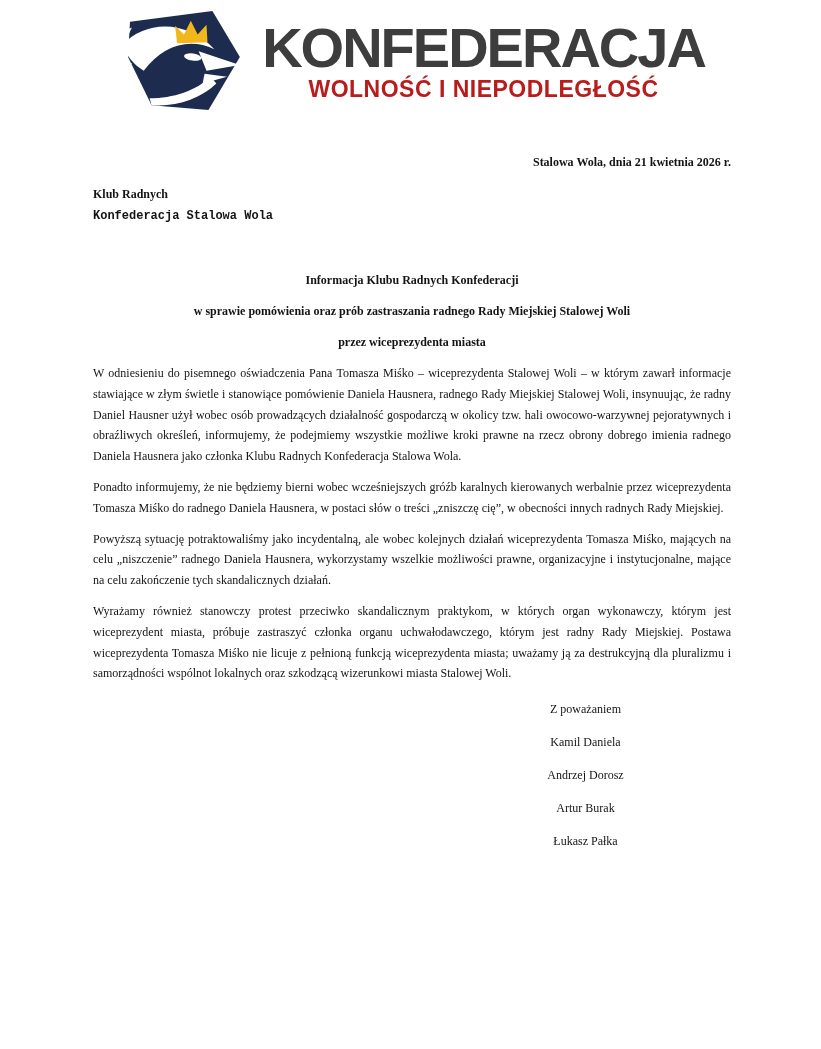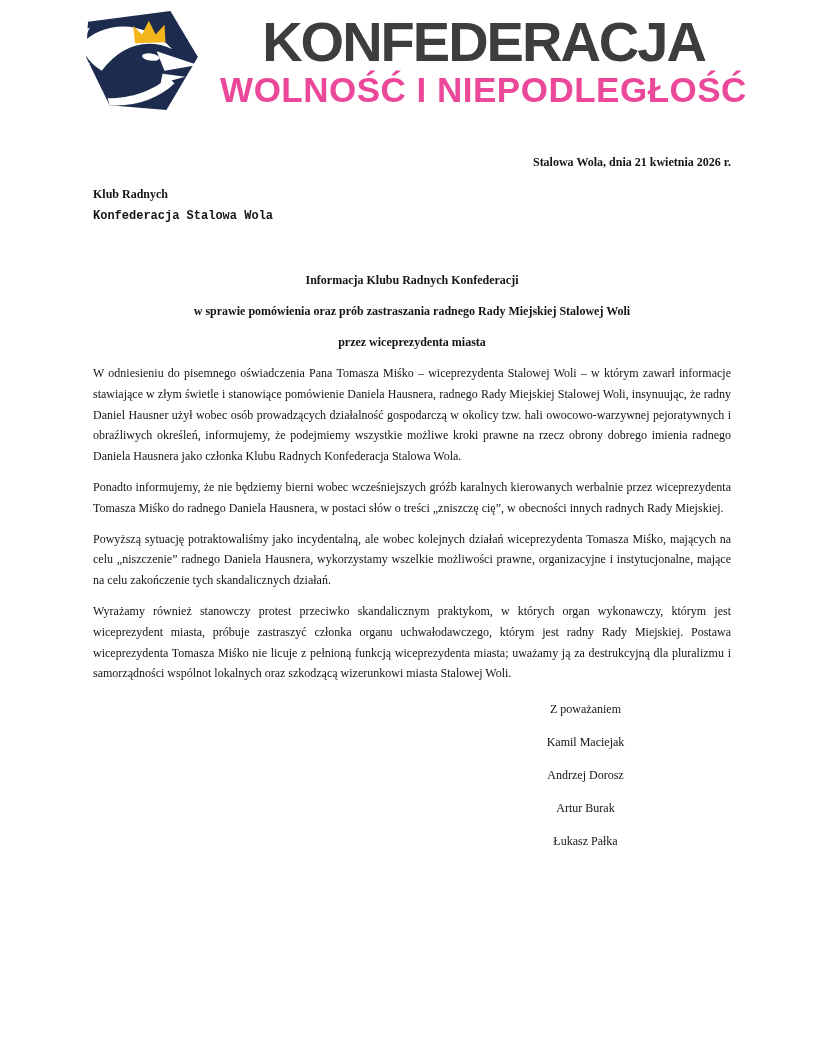--- a/index.html
+++ b/index.html
@@ -25,24 +25,24 @@
   .logo-text { text-align: center; font-family: "Liberation Sans", sans-serif; }
   .logo-title {
     font-size: 56px;
     font-weight: 700;
     letter-spacing: -2px;
     color: #3d3d3d;
     line-height: 1.02;
     white-space: nowrap;
   }
   .logo-subtitle {
-    font-size: 35px;
+    font-size: 23px;
     font-weight: 700;
     letter-spacing: 0.5px;
-    color: #ec4899;
+    color: #b91c1c;
     line-height: 1.0;
     margin-top: 1px;
     white-space: nowrap;
   }
   
   .content {
     margin-left: 93px;
     margin-right: 90px;
     font-size: 12px;
   }
@@ -131,20 +131,20 @@
 
     <div class="paragraphs">
       <p class="para">W odniesieniu do pisemnego oświadczenia Pana Tomasza Miśko – wiceprezydenta Stalowej Woli – w którym zawarł informacje stawiające w złym świetle i stanowiące pomówienie Daniela Hausnera, radnego Rady Miejskiej Stalowej Woli, insynuując, że radny Daniel Hausner użył wobec osób prowadzących działalność gospodarczą w okolicy tzw. hali owocowo-warzywnej pejoratywnych i obraźliwych określeń, informujemy, że podejmiemy wszystkie możliwe kroki prawne na rzecz obrony dobrego imienia radnego Daniela Hausnera jako członka Klubu Radnych Konfederacja Stalowa Wola.</p>
       <p class="para">Ponadto informujemy, że nie będziemy bierni wobec wcześniejszych gróźb karalnych kierowanych werbalnie przez wiceprezydenta Tomasza Miśko do radnego Daniela Hausnera, w postaci słów o treści „zniszczę cię”, w obecności innych radnych Rady Miejskiej.</p>
       <p class="para">Powyższą sytuację potraktowaliśmy jako incydentalną, ale wobec kolejnych działań wiceprezydenta Tomasza Miśko, mających na celu „niszczenie” radnego Daniela Hausnera, wykorzystamy wszelkie możliwości prawne, organizacyjne i instytucjonalne, mające na celu zakończenie tych skandalicznych działań.</p>
       <p class="para">Wyrażamy również stanowczy protest przeciwko skandalicznym praktykom, w których organ wykonawczy, którym jest wiceprezydent miasta, próbuje zastraszyć członka organu uchwałodawczego, którym jest radny Rady Miejskiej. Postawa wiceprezydenta Tomasza Miśko nie licuje z pełnioną funkcją wiceprezydenta miasta; uważamy ją za destrukcyjną dla pluralizmu i samorządności wspólnot lokalnych oraz szkodzącą wizerunkowi miasta Stalowej Woli.</p>
     </div>
 
     <div class="sig-block">
       <div class="sig-line">Z poważaniem</div>
-      <div class="sig-line">Kamil Maciejak</div>
+      <div class="sig-line">Kamil Daniela</div>
       <div class="sig-line">Andrzej Dorosz</div>
       <div class="sig-line">Artur Burak</div>
       <div class="sig-line">Łukasz Pałka</div>
     </div>
 
   </div>
 </div>
 
 </body></html>

